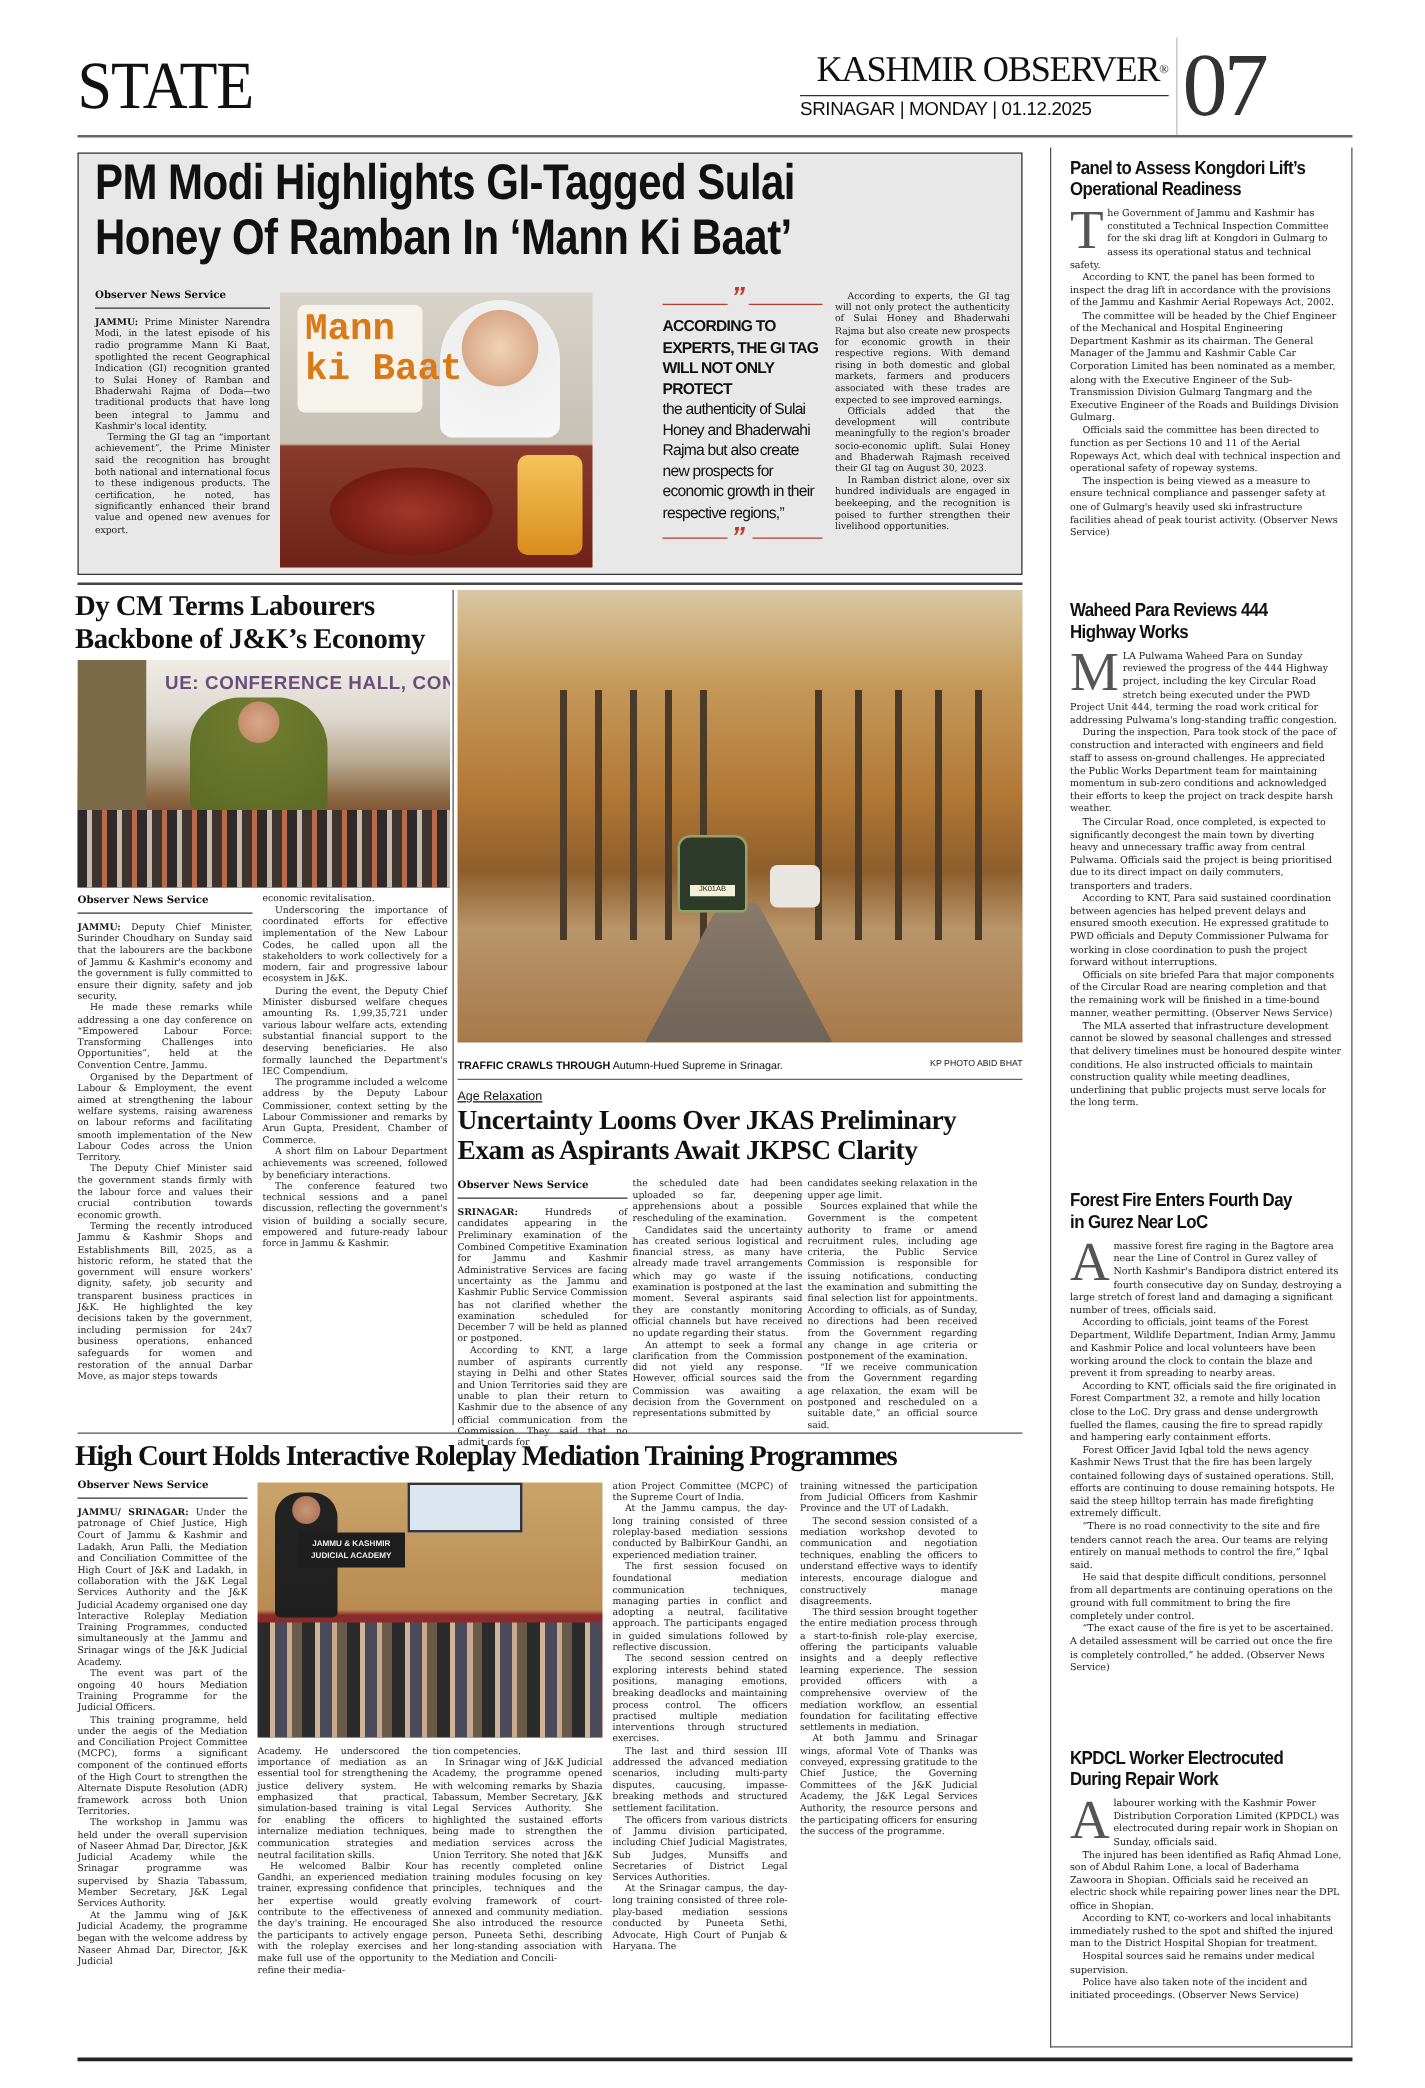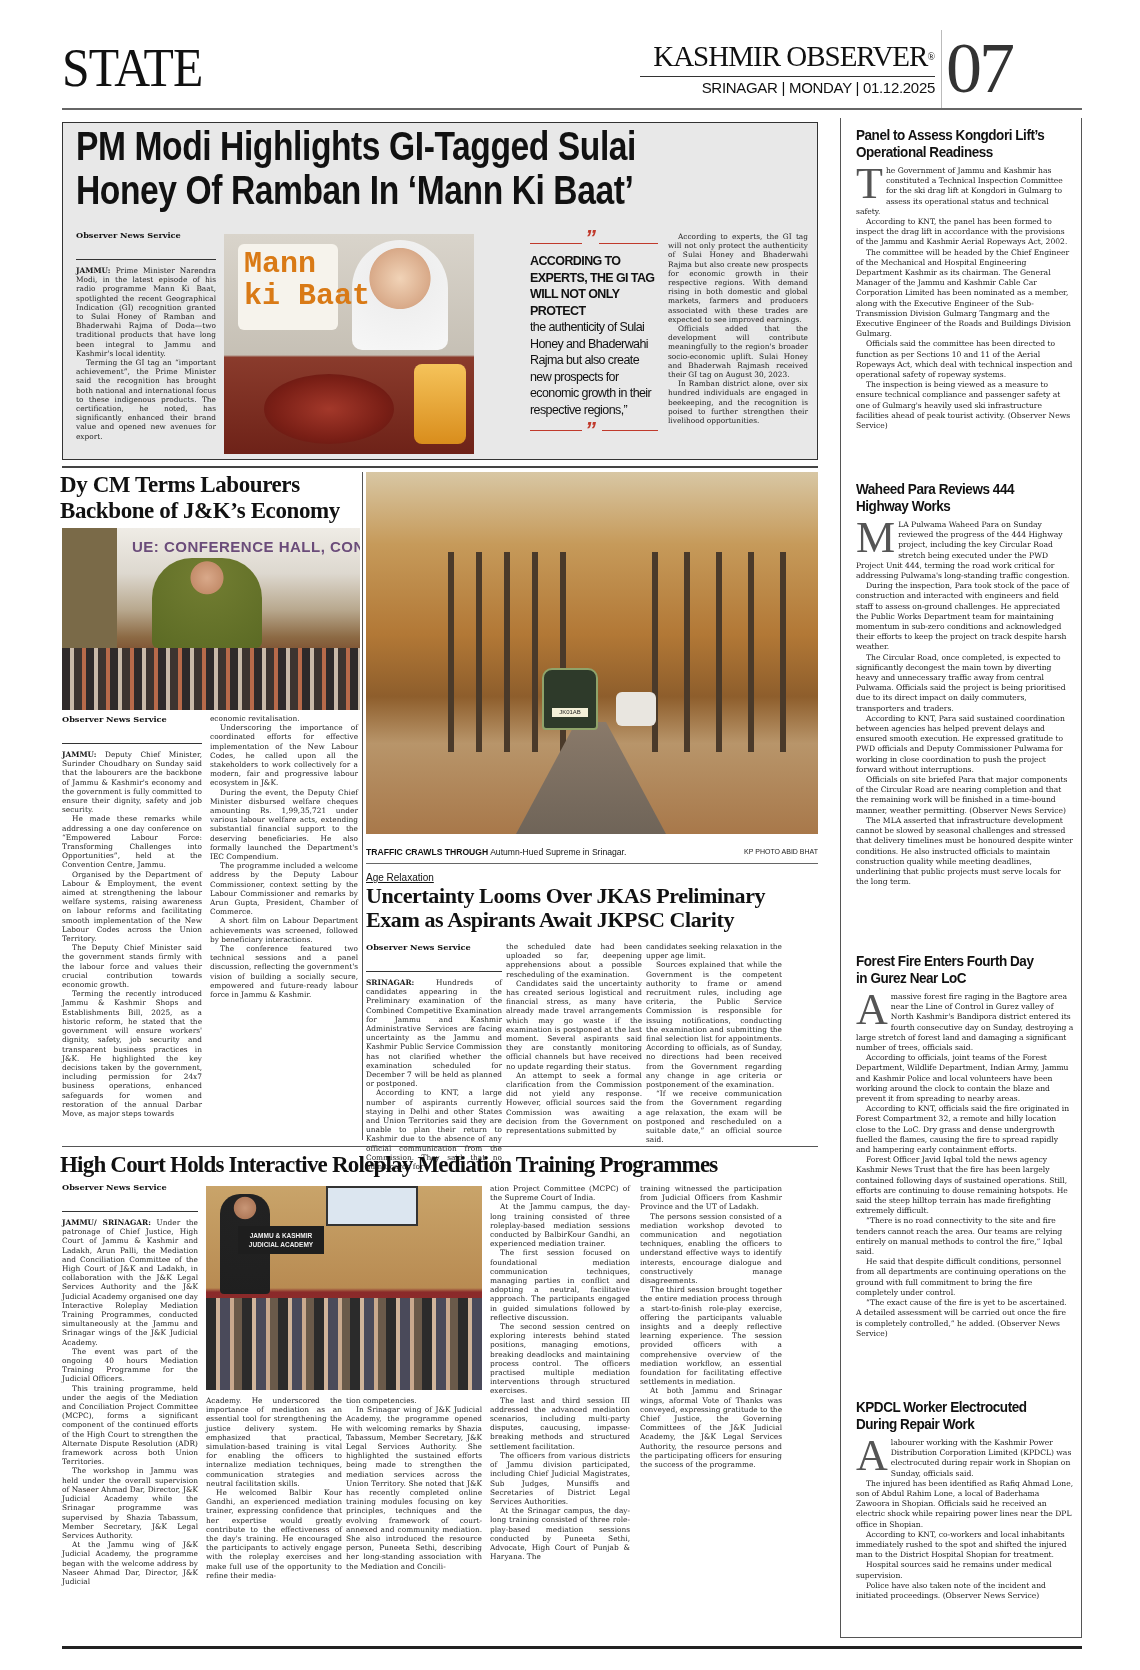--- a/index.html
+++ b/index.html
@@ -1,37 +1,37 @@
 <!DOCTYPE html>
 <html><head>
 <meta charset="utf-8">
 <style>
 *{box-sizing:border-box;margin:0;padding:0}
 body{width:1140px;height:1670px;background:#fff;font-family:"Liberation Serif",serif;color:#111;position:relative;overflow:hidden}
 .abs{position:absolute}
 .body-text{font-family:"DejaVu Serif",serif;font-size:7.4px;line-height:9.2px;text-align:justify;color:#1a1a1a;hyphens:auto}
 .body-text p{text-indent:10px}
 .body-text p.first{text-indent:0}
-.byline{font-family:"DejaVu Serif",serif;font-weight:bold;font-size:8.2px;border-bottom:1px solid #333;padding-bottom:19px;margin-bottom:6px;color:#111}
+.byline{font-family:"DejaVu Serif",serif;font-weight:bold;font-size:8.2px;border-bottom:1px solid #333;padding-bottom:6px;margin-bottom:6px;color:#111}
 .dateline{font-weight:bold}
 .sans-head{font-family:"Liberation Sans",sans-serif;font-weight:bold;color:#111;letter-spacing:-0.5px;transform-origin:left top}
 .serif-head{font-family:"Liberation Serif",serif;font-weight:bold;color:#111;letter-spacing:-0.4px}
 .dropcap{float:left;font-family:"Liberation Serif",serif;font-size:44px;line-height:34px;color:#555;margin-right:3px;margin-top:1px}
 .photo{overflow:hidden}
 </style>
 </head>
 <body>
 
 <div class="abs" style="left:62px;top:40px;font-family:'Liberation Serif',serif;font-size:54px;line-height:56px;letter-spacing:-1px;transform:scaleX(0.92);transform-origin:left top;color:#111">STATE</div>
 
 <div class="abs" style="left:640px;top:40px;width:295px;text-align:right">
   <span style="font-family:'Liberation Serif',serif;font-size:29px;letter-spacing:-1px;color:#111">KASHMIR OBSERVER</span><sup style="font-size:10px">®</sup>
 </div>
 <div class="abs" style="left:640px;top:76px;width:295px;height:1px;background:#333"></div>
-<div class="abs" style="left:640px;top:79px;width:295px;text-align:right;font-family:'Liberation Sans',sans-serif;font-size:15px;letter-spacing:-0.3px;color:#111">SRINAGAR | MONDAY | 01.12.2025</div>
+<div class="abs" style="left:640px;top:79px;width:295px;text-align:left;font-family:'Liberation Sans',sans-serif;font-size:15px;letter-spacing:-0.3px;color:#111">SRINAGAR | MONDAY | 01.12.2025</div>
 <div class="abs" style="left:941px;top:30px;width:1px;height:78px;background:#bbb"></div>
 <div class="abs" style="left:946px;top:28px;font-family:'Liberation Serif',serif;font-size:72px;line-height:80px;color:#333;letter-spacing:-3px">07</div>
 <div class="abs" style="left:62px;top:108px;width:1020px;height:2px;background:#666"></div>
 
 <div class="abs" style="left:62px;top:122px;width:756px;height:338px;background:#e8e8e8;border:1px solid #333"></div>
 <div class="abs" style="left:76px;top:124px;width:740px">
   <div class="sans-head" style="font-size:40px;line-height:44px;transform:scaleX(0.84);white-space:nowrap">PM Modi Highlights GI-Tagged Sulai</div>
   <div class="sans-head" style="font-size:40px;line-height:44px;transform:scaleX(0.84);white-space:nowrap">Honey Of Ramban In ‘Mann Ki Baat’</div>
 </div>
 
@@ -174,21 +174,21 @@
   <p class="first">ation Project Committee (MCPC) of the Supreme Court of India.</p>
   <p>At the Jammu campus, the day-long training consisted of three roleplay-based mediation sessions conducted by BalbirKour Gandhi, an experienced mediation trainer.</p>
   <p>The first session focused on foundational mediation communication techniques, managing parties in conflict and adopting a neutral, facilitative approach. The participants engaged in guided simulations followed by reflective discussion.</p>
   <p>The second session centred on exploring interests behind stated positions, managing emotions, breaking deadlocks and maintaining process control. The officers practised multiple mediation interventions through structured exercises.</p>
   <p>The last and third session III addressed the advanced mediation scenarios, including multi-party disputes, caucusing, impasse-breaking methods and structured settlement facilitation.</p>
   <p>The officers from various districts of Jammu division participated, including Chief Judicial Magistrates, Sub Judges, Munsiffs and Secretaries of District Legal Services Authorities.</p>
   <p>At the Srinagar campus, the day-long training consisted of three role-play-based mediation sessions conducted by Puneeta Sethi, Advocate, High Court of Punjab &amp; Haryana. The</p>
 </div>
 <div class="abs body-text" style="left:640px;top:1184px;width:142px">
   <p class="first">training witnessed the participation from Judicial Officers from Kashmir Province and the UT of Ladakh.</p>
-  <p>The persons session consisted of a mediation workshop devoted to communication and negotiation techniques, enabling the officers to understand effective ways to identify interests, encourage dialogue and constructively manage disagreements.</p>
+  <p>The second session consisted of a mediation workshop devoted to communication and negotiation techniques, enabling the officers to understand effective ways to identify interests, encourage dialogue and constructively manage disagreements.</p>
   <p>The third session brought together the entire mediation process through a start-to-finish role-play exercise, offering the participants valuable insights and a deeply reflective learning experience. The session provided officers with a comprehensive overview of the mediation workflow, an essential foundation for facilitating effective settlements in mediation.</p>
   <p>At both Jammu and Srinagar wings, aformal Vote of Thanks was conveyed, expressing gratitude to the Chief Justice, the Governing Committees of the J&amp;K Judicial Academy, the J&amp;K Legal Services Authority, the resource persons and the participating officers for ensuring the success of the programme.</p>
 </div>
 
 <div class="abs" style="left:62px;top:1646px;width:1020px;height:3px;background:#222"></div>
 
 <div class="abs" style="left:840px;top:118px;width:242px;height:1520px;border:1px solid #555;border-top:none"></div>
 
 <div class="abs" style="left:856px;top:126px;width:218px">
   <div class="sans-head" style="font-size:15px;line-height:17px;transform:scaleX(0.9);white-space:nowrap">

